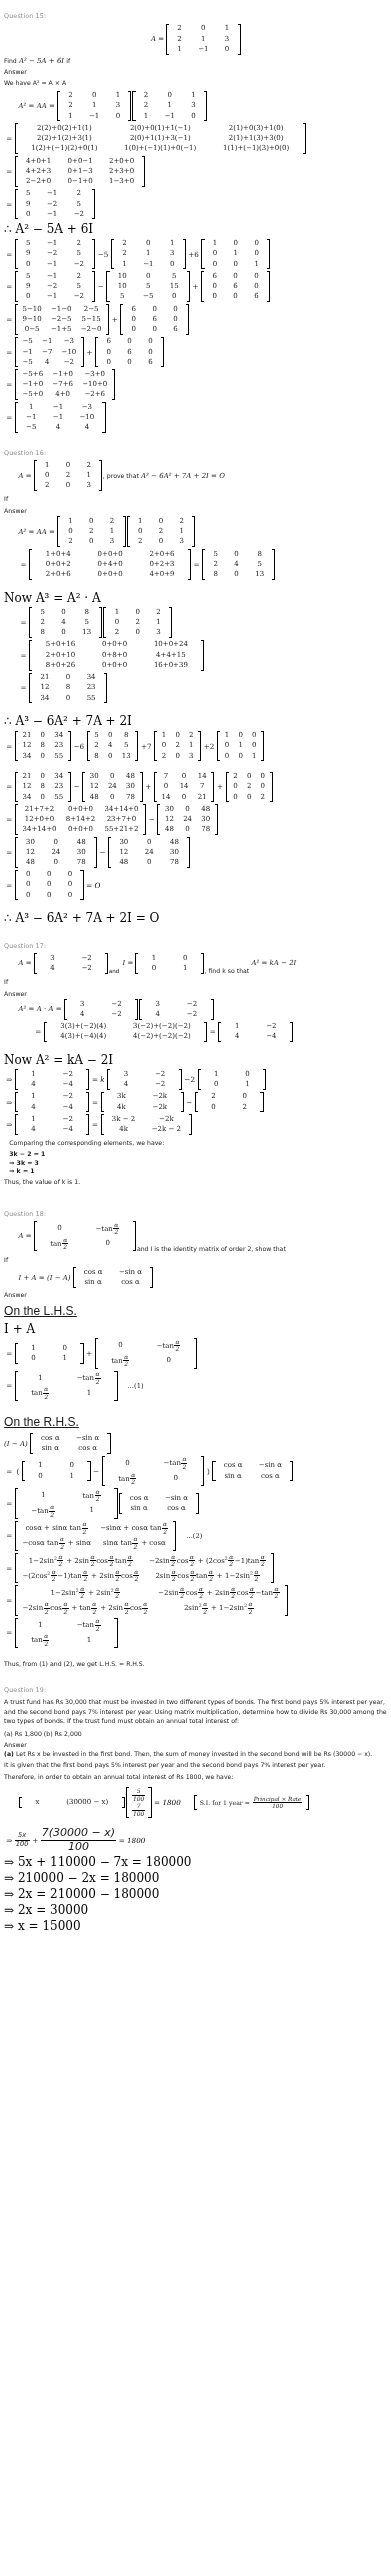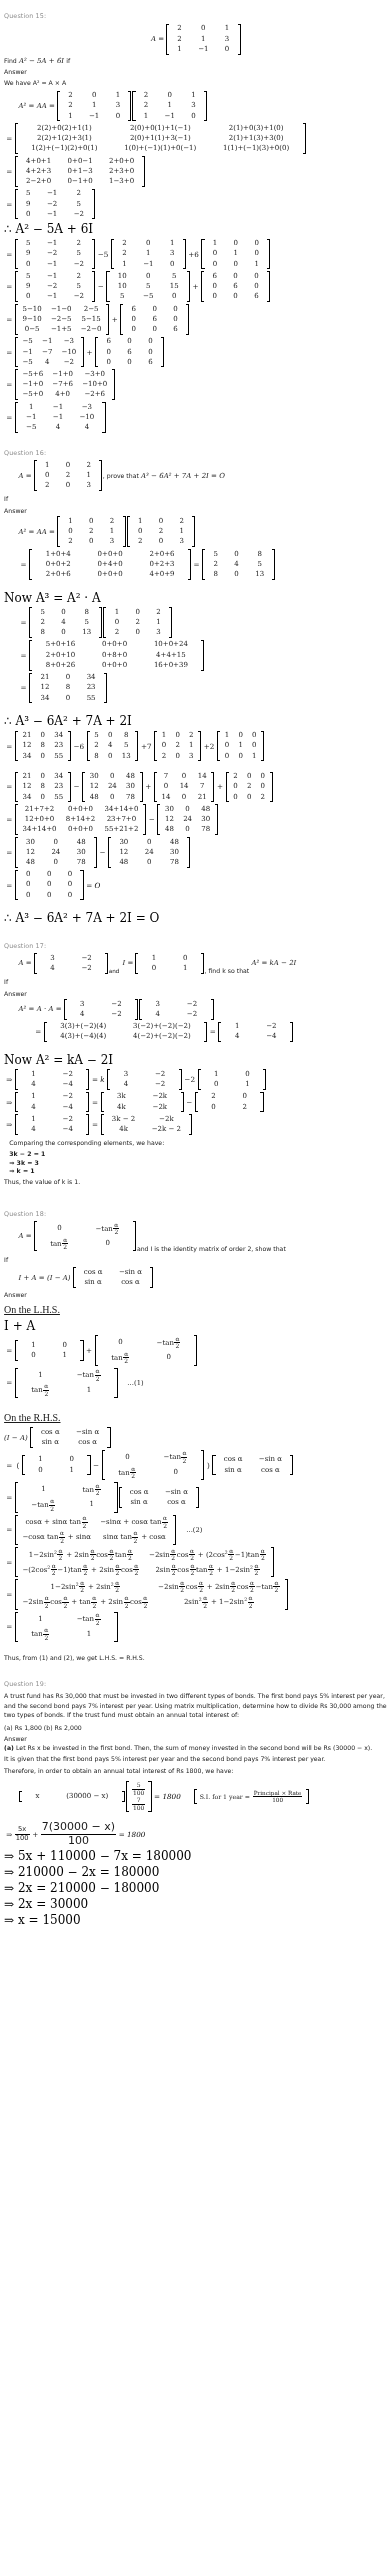--- a/index.html
+++ b/index.html
@@ -101,33 +101,34 @@
   .mat.vwide td { padding: 0.5px 13.4px; }
   
   .frac {
     display: inline-flex;
     flex-direction: column;
     vertical-align: middle;
     text-align: center;
     font-size: 6px;
     line-height: 1.1;
     margin: 0 0.5px;
+    font-style: italic;
   }
   .frac .num { padding: 0 1px; border-bottom: 0.5px solid #000; }
   .frac .den { padding: 0 1px; }
   .sup { font-size: 4.6px; vertical-align: super; font-style: normal; }
   .bold-step {
     font-family: "DejaVu Sans", sans-serif;
     font-weight: bold;
     font-size: 6.2px;
     margin: 1.5px 0 1.5px 5.2px;
   }
   .underlined {
-    font-family: Liberation Serif, serif;
-    font-size: 10px;
+    font-family: Liberation Sans, sans-serif;
+    font-size: 12px;
     text-decoration: underline;
     margin: 5.2px 0 4.1px 0;
   }
   .spacer { height: 7.2px; }
   .spacer-lg { height: 13.4px; }
   .eqtag {
     font-family: "DejaVu Serif", serif;
     font-size: 6.7px;
     padding-left: 9.3px;
     white-space: nowrap;

